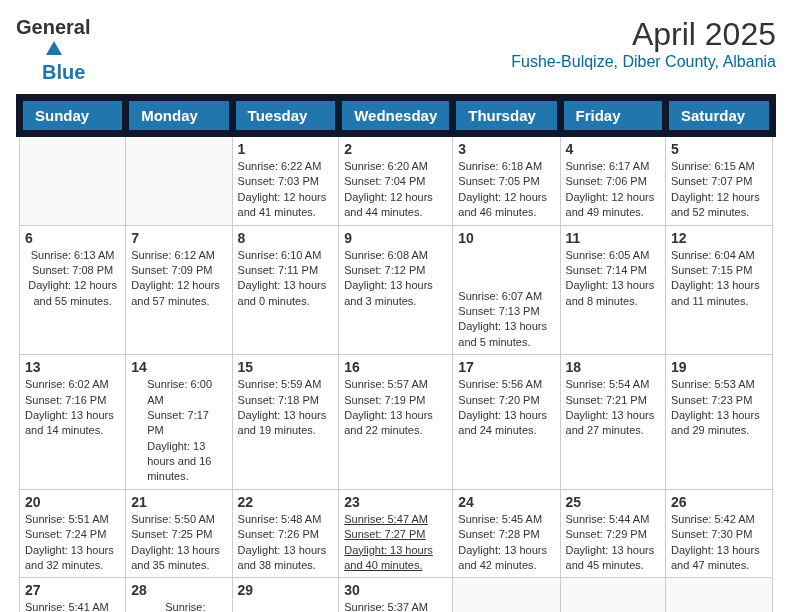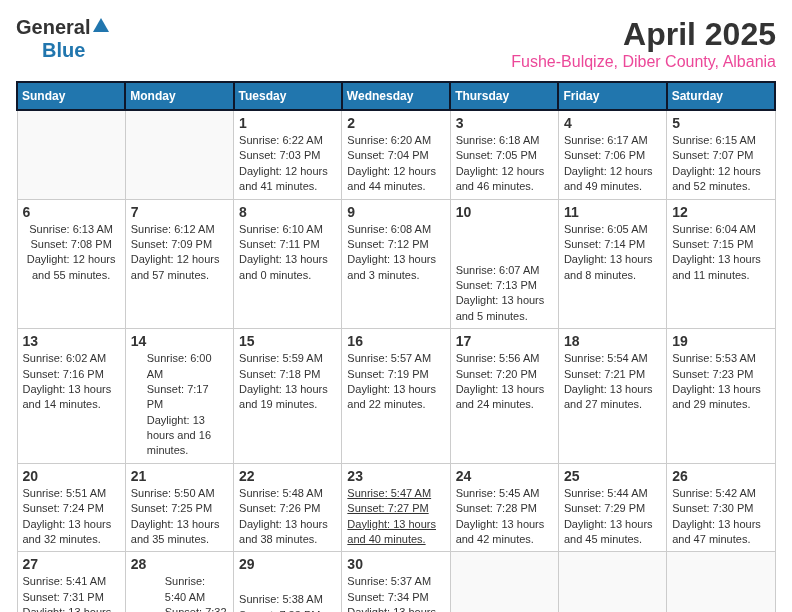--- a/index.html
+++ b/index.html
@@ -27,45 +27,47 @@
       color: #333;
     }
     .logo-blue {
       font-size: 20px;
       font-weight: bold;
       color: #2176ae;
       margin-left: 26px;
     }
     .logo-line {
       display: flex;
+      align-items: center;
+      flex-direction: column;
     }
     .title-block {
       text-align: right;
     }
     .title-block h1 {
       font-size: 32px;
-      font-weight: bold;
+      font-weight: normal;
       color: #333;
     }
     .title-block h2 {
       font-size: 16px;
       font-weight: normal;
-      color: #ec4899;
+      color: #0369a1;
     }
     .calendar {
       width: 100%;
       border-collapse: collapse;
     }
     .calendar th {
       background-color: #2176ae;
       color: #fff;
-      font-size: 12px;
-      padding: 6px 4px;
+      font-size: 15px;
+      padding: 6px 12px;
       text-align: left;
-      border: 2px solid #0f172a;
+      border: 7px solid #0f172a;
     }
     .calendar td {
       border: 1px solid #ccc;
       vertical-align: top;
       padding: 4px 5px;
       width: 108px;
       min-height: 80px;
       font-size: 11px;
       color: #333;
       background: #fff;

